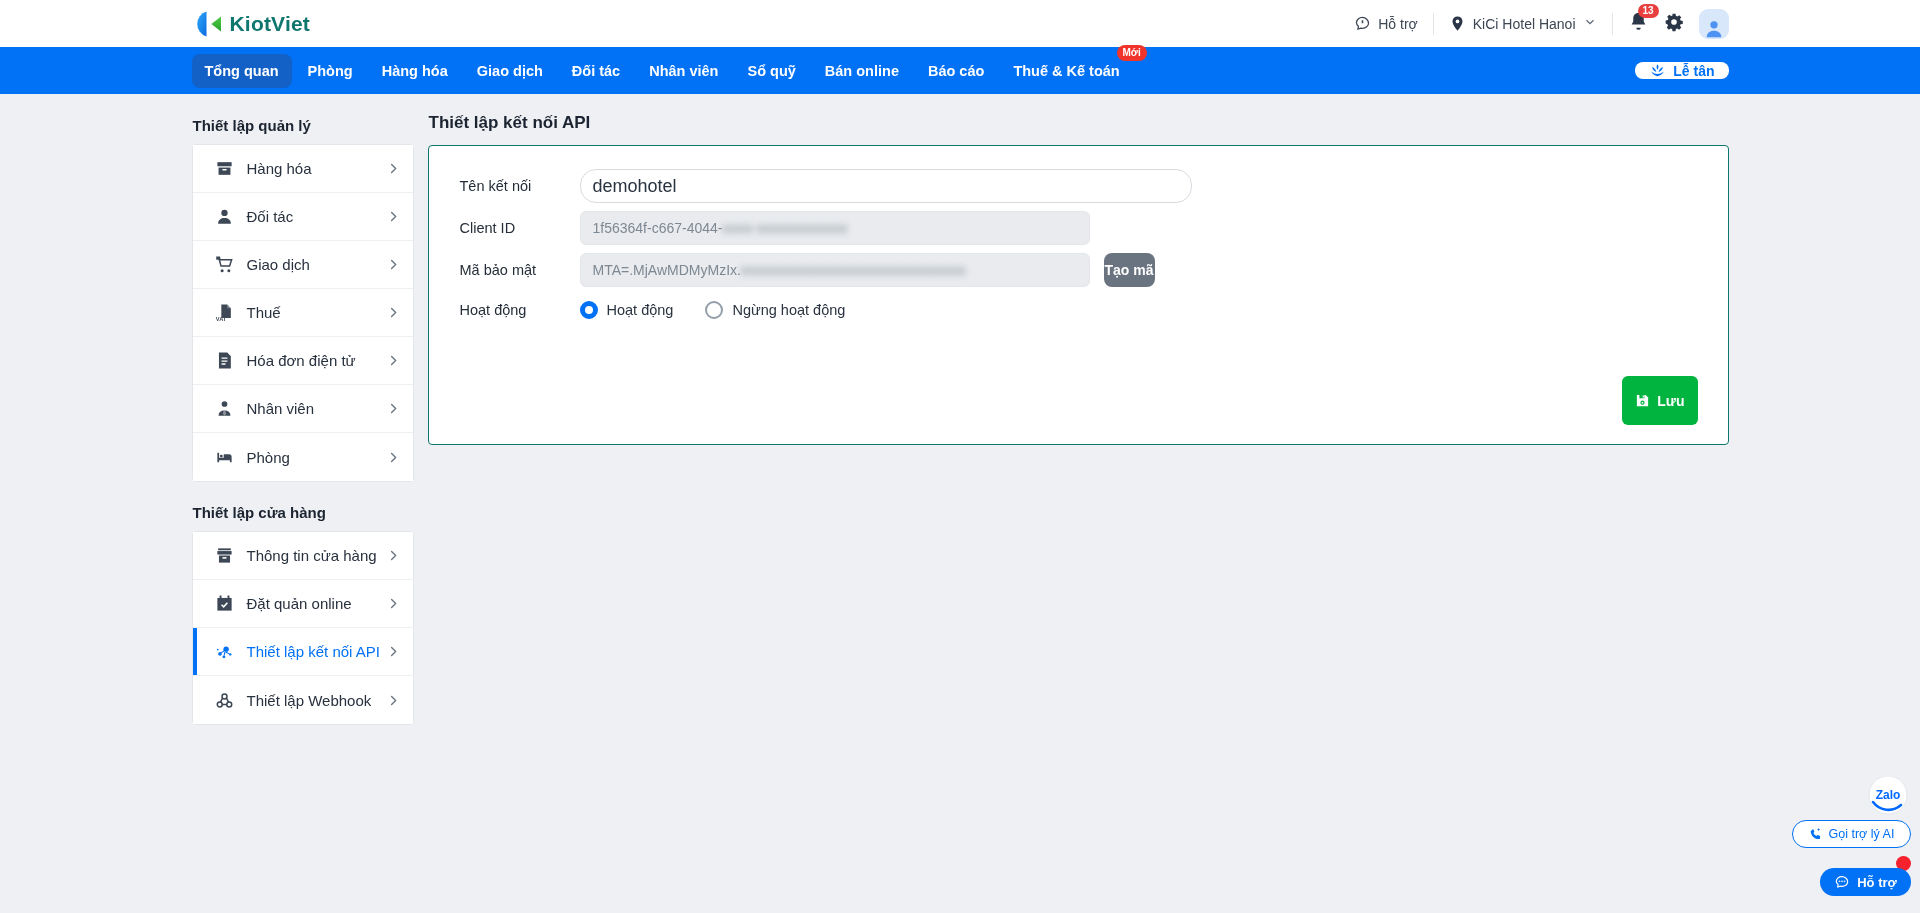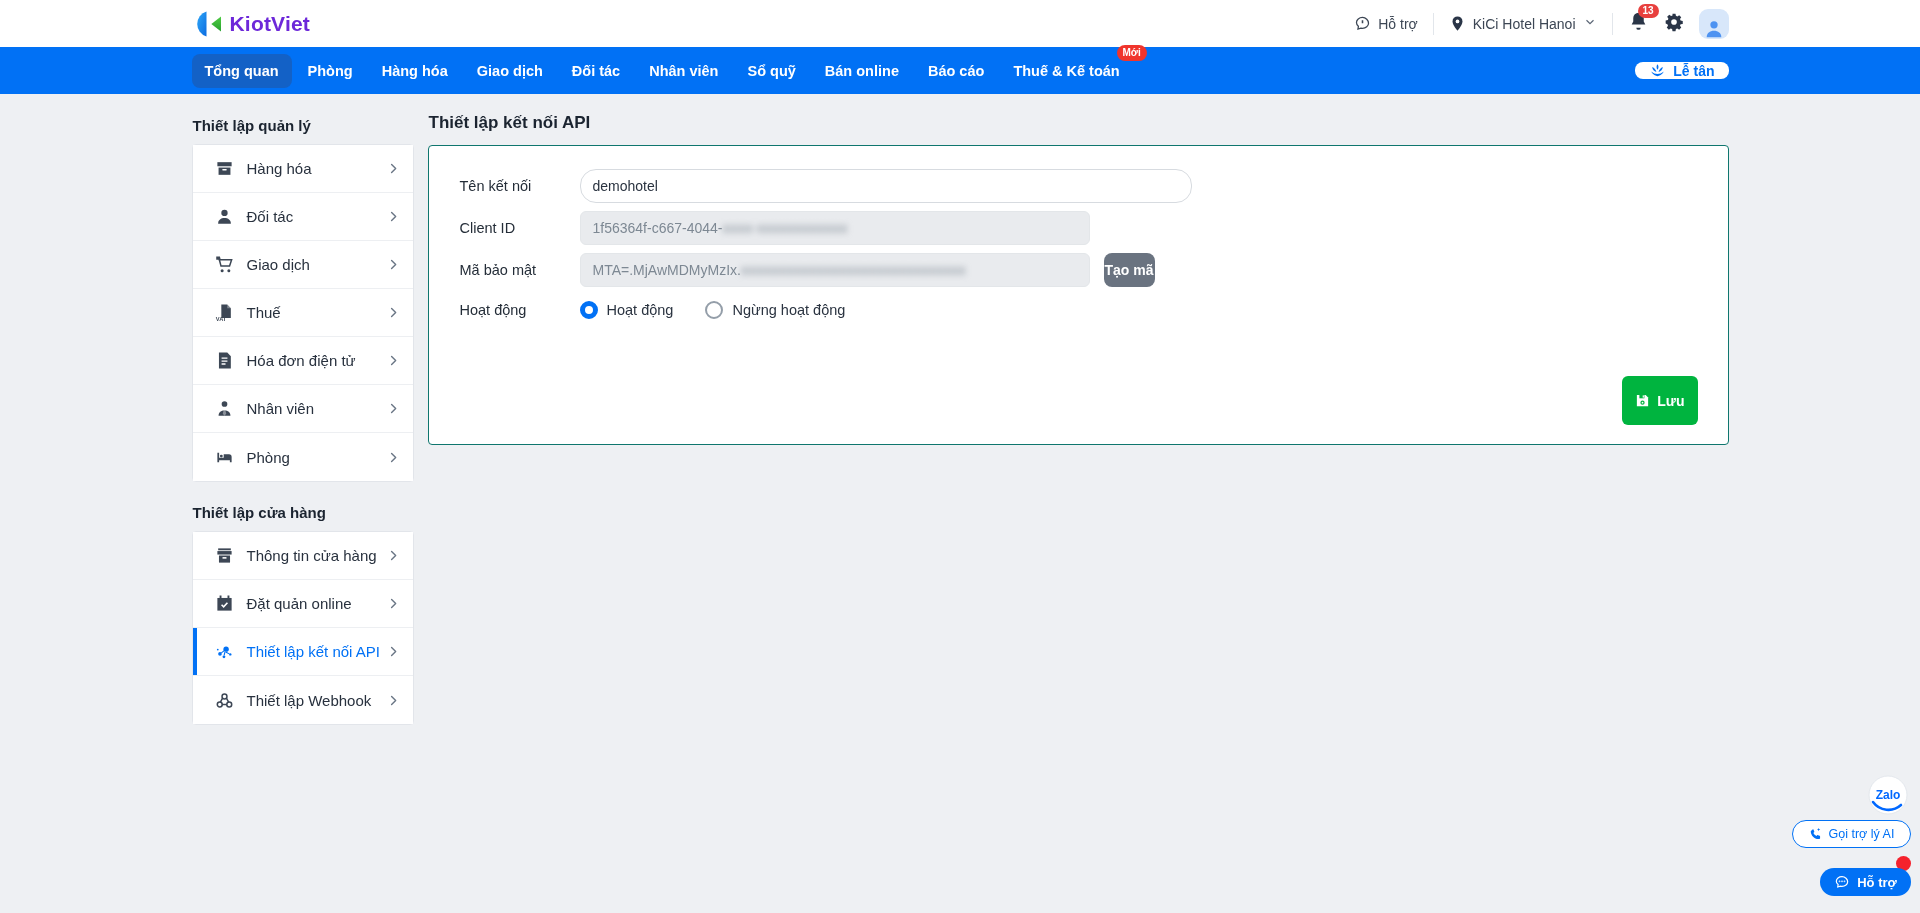--- a/index.html
+++ b/index.html
@@ -9,21 +9,21 @@
     background:#EEF0F3;
     position:relative;
     overflow:hidden;
     color:#222B36;
   }
   .container { width:1537px; margin:0 auto; height:100%; display:flex; align-items:center; }
 
   
   .header { height:47px; background:#fff; }
   .brand { display:flex; align-items:center; gap:9px; cursor:pointer; }
-  .brand-name { font-size:21px; font-weight:800; color:#6d28d9; letter-spacing:.2px; }
+  .brand-name { font-size:21px; font-weight:800; color:#0f766e; letter-spacing:.2px; }
   .header-right { margin-left:auto; display:flex; align-items:center; gap:15px; }
   .header-link { display:flex; align-items:center; gap:7px; font-size:14px; color:#3C4654; cursor:pointer; }
   .header-link svg { width:17px; height:17px; }
   .v-divider { width:1px; height:22px; background:#E2E6EB; }
   .chev-down svg { width:14px; height:14px; color:#5A6575; }
   .bell-wrap { position:relative; cursor:pointer; }
   .bell-wrap svg { width:21px; height:21px; color:#2A3547; }
   .badge {
     position:absolute; top:-7px; left:10px; background:#E8403E; color:#fff;
     font-size:10px; font-weight:700; border-radius:9px; padding:2px 5px; line-height:1;
@@ -72,21 +72,21 @@
   .main { flex:1; }
   .main-title { font-size:17px; font-weight:700; color:#1B2430; margin:0 0 12px 1px; }
   .form-card {
     background:#fff; border:1px solid #0f766e; border-radius:4px; height:300px;
     position:relative; padding:23px 30px 0 31px;
   }
   .form-row { display:flex; align-items:center; margin-bottom:8px; }
   .form-label { width:120px; font-size:14.5px; color:#242D38; flex:none; }
   .text-input {
     width:612px; height:34px; border:1px solid #D7DBE0; border-radius:16px;
-    padding:0 12px; font-size:14px; color:#2A3340; font-family:"Liberation Sans",sans-serif; outline:none;
+    padding:0 12px; font-size:18px; color:#2A3340; font-family:"Liberation Sans",sans-serif; outline:none;
   }
   .ro-input {
     width:510px; height:34px; background:#E9EBEE; border:1px solid #E3E6E9; border-radius:6px;
     padding:0 12px; font-size:14px; color:#7D8893; display:flex; align-items:center; overflow:hidden; white-space:nowrap;
   }
   .redacted { filter:blur(3px); letter-spacing:.5px; }
   .generate-btn {
     margin-left:14px; height:34px; padding:0 1px; background:#6A7380; color:#fff;
     font-weight:700; font-size:14px; border:none; border-radius:8px; cursor:pointer;
   }

